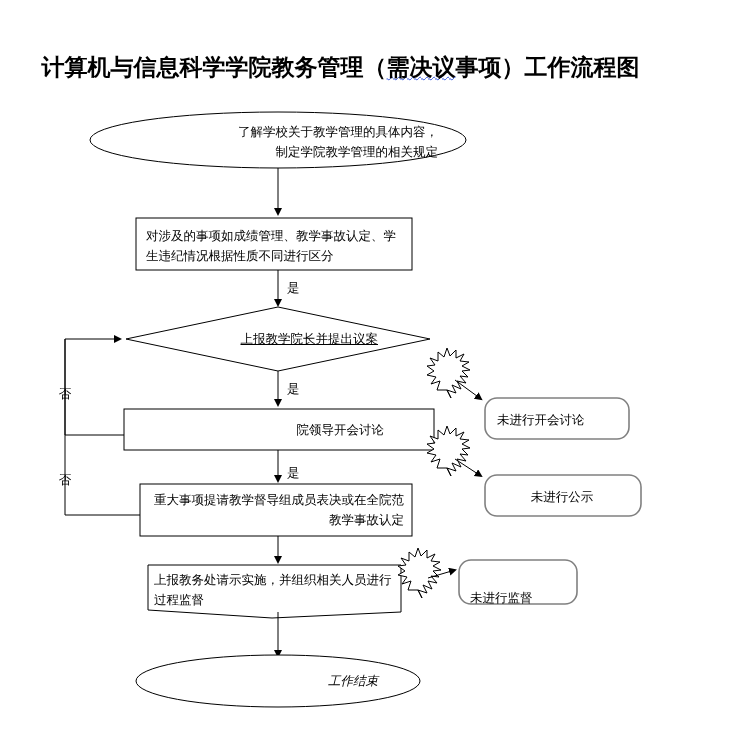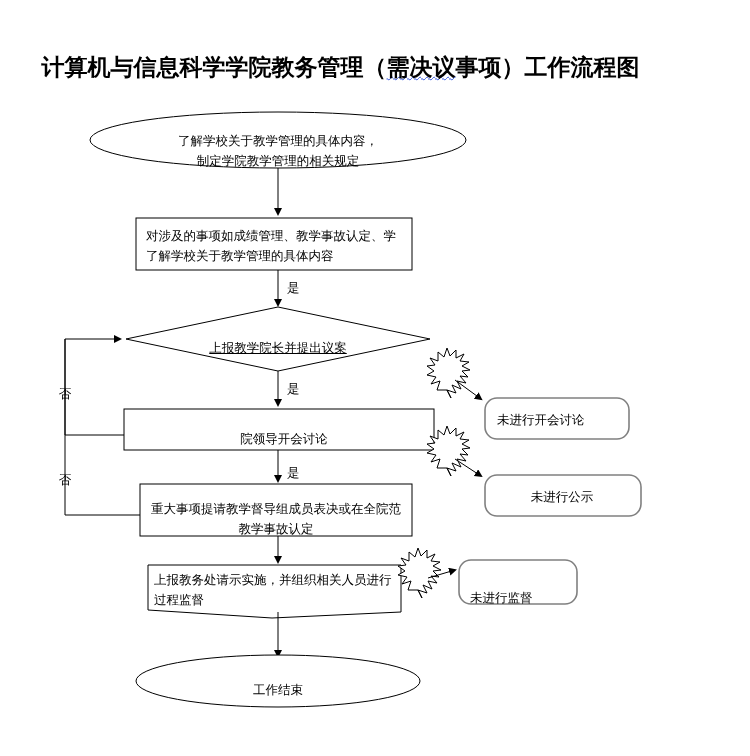--- a/index.html
+++ b/index.html
@@ -45,21 +45,21 @@
   }
 
   
   .node-text {
     position: absolute;
     font-size: 12.5px;
     line-height: 20px;
     color: #000000;
     white-space: pre-line;
   }
-  .node-text.center { text-align: center; margin-top: 9px; }
+  .node-text.center { text-align: right; }
   .node-text.left   { text-align: left; }
 
   .edge-label {
     position: absolute;
     font-size: 12.5px;
     line-height: 14px;
     color: #000000;
   }
   .edge-label.vertical {
     writing-mode: vertical-rl;
@@ -143,33 +143,33 @@
 </svg>
 
 <div class="title">
   <span>计算机与信息科学学院教务管理（</span><span class="squiggle-blue">需决议</span><span>事项）工作流程图</span>
 </div>
 
 <div class="node-text center" style="left:118px; top:122px; width:320px;">了解学校关于教学管理的具体内容，
 制定学院教学管理的相关规定</div>
 
 <div class="node-text left" style="left:146px; top:226px; width:262px;">对涉及的事项如成绩管理、教学事故认定、学
-了解学校关于教学管理的具体内容</div>
+生违纪情况根据性质不同进行区分</div>
 
 <div class="node-text center underline-plain" style="left:178px; top:329px; width:200px;">上报教学院长并提出议案</div>
 
 <div class="node-text center" style="left:184px; top:420px; width:200px;">院领导开会讨论</div>
 
 <div class="node-text center" style="left:148px; top:490px; width:256px;">重大事项提请教学督导组成员表决或在全院范
 教学事故认定</div>
 
 <div class="node-text left" style="left:154px; top:570px; width:250px;">上报教务处请示实施，并组织相关人员进行
 过程监督</div>
 
-<div class="node-text center" style="left:178px; top:671px; width:200px;">工作结束</div>
+<div class="node-text center" style="left:178px; top:671px; width:200px;font-style:italic;">工作结束</div>
 
 <div class="node-text left" style="left:497px; top:410px; width:130px;">未进行开会讨论</div>
 
 <div class="node-text left" style="left:497px; top:487px; width:130px;text-align:center;">未进行公示</div>
 
 <div class="node-text left" style="left:470px; top:588px; width:110px;">未进行监督</div>
 
 <div class="edge-label" style="left:287px; top:281px;">是</div>
 
 <div class="edge-label vertical squiggle-red" style="left:58px; top:378px;">否</div>

